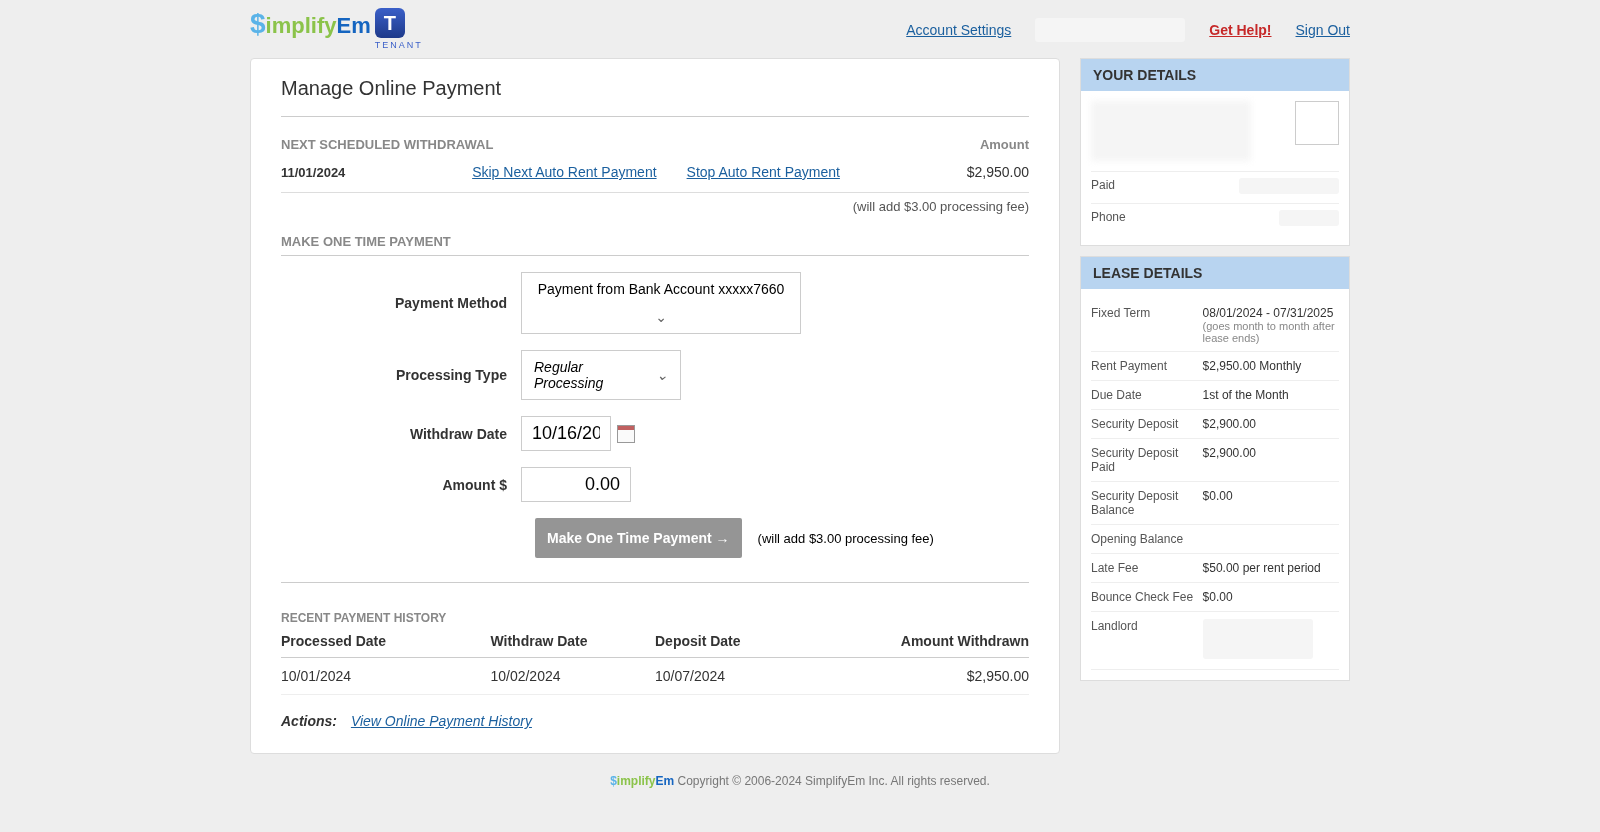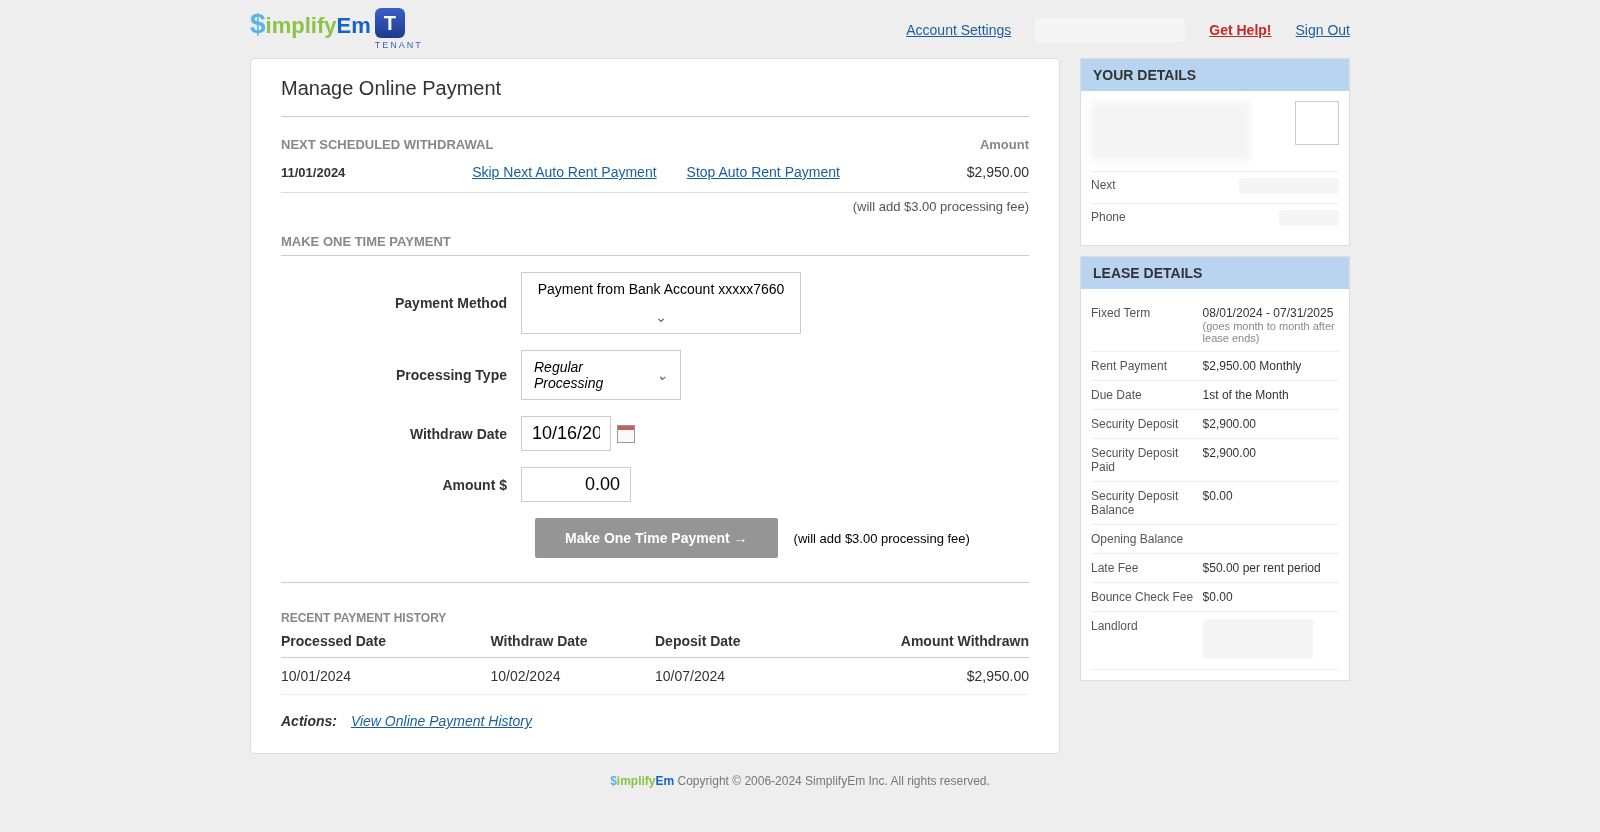--- a/index.html
+++ b/index.html
@@ -31,21 +31,21 @@
     .withdraw-links a { color: #1a5f9e; text-decoration: underline; font-size: 14px; }
     .withdraw-amt { color: #333; font-size: 14px; }
     .fee-note { text-align: right; color: #555; font-size: 13px; margin-top: 6px; }
     .form-row { display: flex; align-items: center; margin: 16px 0; }
     .form-label { width: 240px; text-align: right; padding-right: 14px; color: #333; font-size: 14px; font-weight: bold; }
     .form-select { border: 1px solid #ccc; padding: 8px 12px; font-size: 14px; background: white; display: flex; align-items: center; gap: 12px; cursor: pointer; }
     .form-select .chev { color: #666; }
     .form-input { border: 1px solid #ccc; padding: 6px 10px; font-size: 18px; width: 90px; text-align: right; }
     .calendar-icon { display: inline-flex; width: 18px; height: 18px; border: 1px solid #999; margin-left: 6px; align-items: center; justify-content: center; font-size: 10px; background: #fafafa; position: relative; }
     .calendar-icon::before { content: ""; position: absolute; top: 0; left: 0; right: 0; height: 4px; background: #c06060; }
-    .btn-primary { background: #959595; color: white; border: none; padding: 12px 30px; font-size: 14px; font-weight: bold; cursor: pointer; border-radius: 2px; }
+    .btn-primary { background: #959595; color: white; border: none; padding: 12px 12px; font-size: 14px; font-weight: bold; cursor: pointer; border-radius: 2px; }
     .btn-row { display: flex; align-items: center; gap: 16px; margin-left: 254px; }
     .history-section { margin: 28px 30px 10px; }
     .history-title { color: #888; font-weight: bold; font-size: 12px; margin-bottom: 4px; }
     .history-head { display: flex; font-weight: bold; color: #333; padding: 4px 0 8px; border-bottom: 1px solid #ccc; font-size: 14px; }
     .history-row { display: flex; padding: 10px 0; border-bottom: 1px solid #eee; font-size: 14px; color: #333; }
     .col-1 { width: 28%; } .col-2 { width: 22%; } .col-3 { width: 25%; } .col-4 { width: 25%; text-align: right; }
     .actions { margin: 18px 30px 24px; font-size: 14px; }
     .actions .label { font-style: italic; font-weight: bold; color: #333; margin-right: 10px; }
     .actions a { color: #1a5f9e; text-decoration: underline; font-style: italic; }
     .sidebar { width: 270px; }
@@ -178,21 +178,21 @@
 
     <div class="sidebar">
       <div class="side-card">
         <div class="side-header">YOUR DETAILS</div>
         <div class="side-body">
           <div class="details-top">
             <div class="blur-block" style="width:160px;height:60px;background:#f5f5f5;"></div>
             <div class="avatar-box"></div>
           </div>
           <div class="detail-line" style="margin-top:10px;">
-            <span class="k">Next</span>
+            <span class="k">Paid</span>
             <span class="v"><span class="spacer-blur"></span></span>
           </div>
           <div class="detail-line">
             <span class="k">Phone</span>
             <span class="v"><span class="spacer-blur" style="width:60px;"></span></span>
           </div>
         </div>
       </div>
 
       <div class="side-card">

